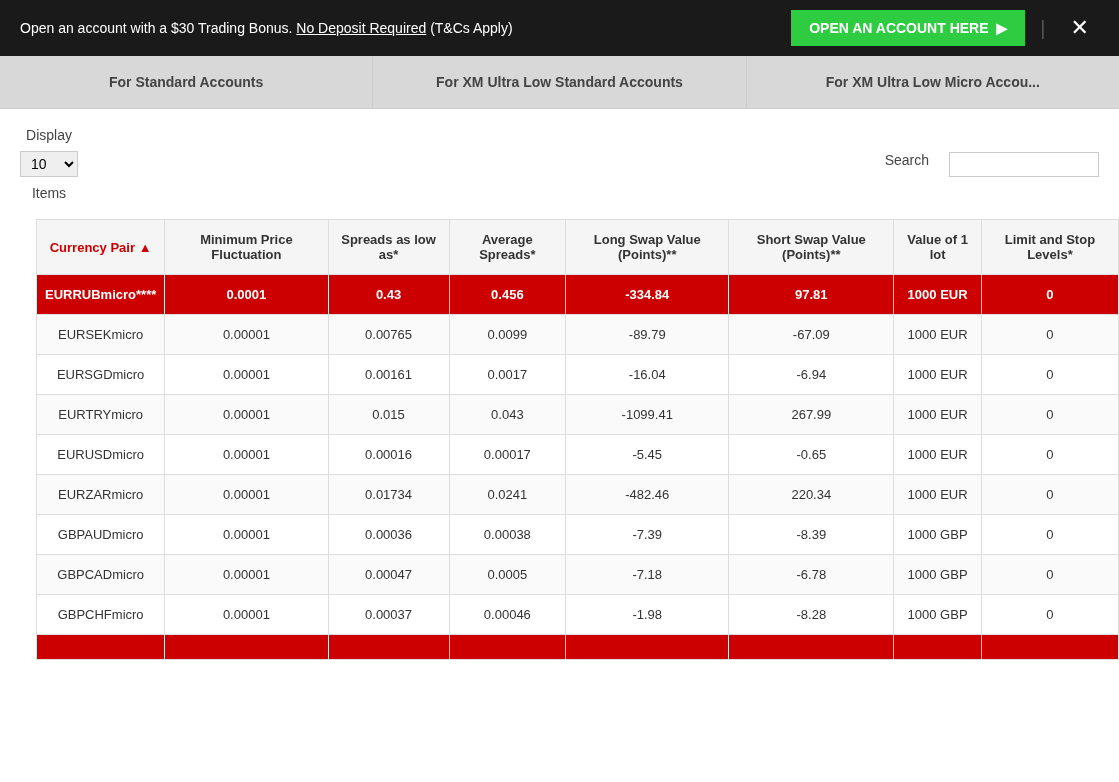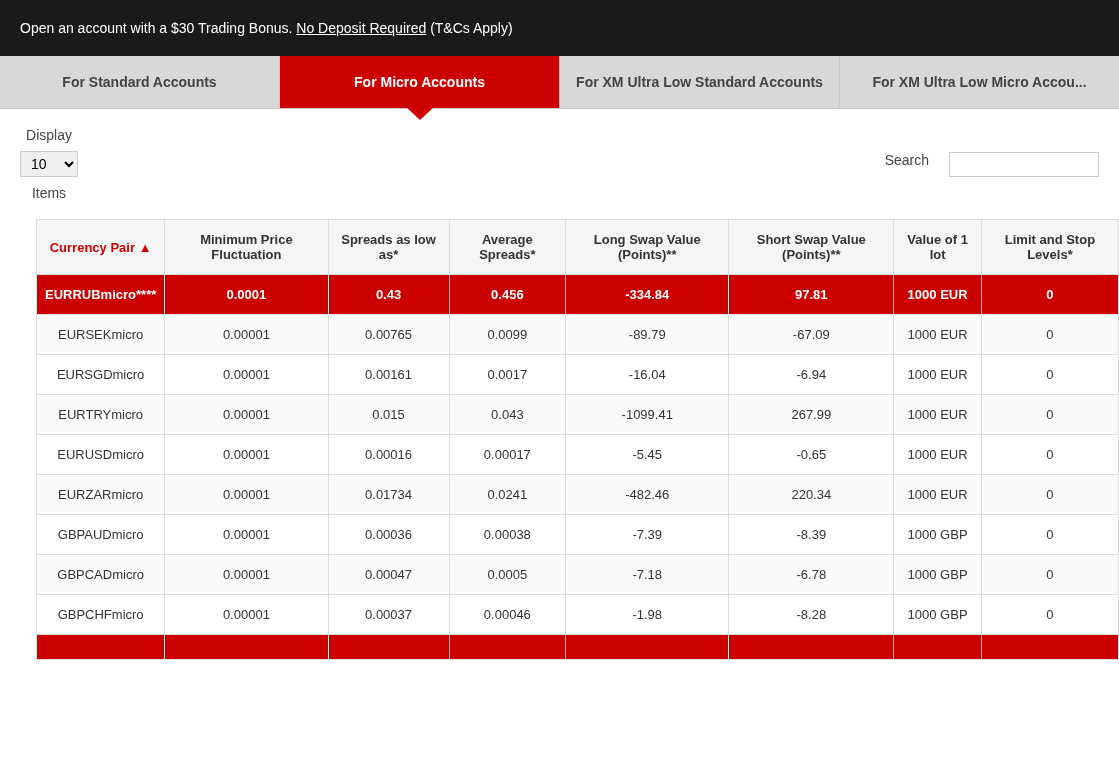--- a/index.html
+++ b/index.html
@@ -134,28 +134,33 @@
   </style>
 </head>
 <body>
 
 <div class="banner">
   <div class="banner-text">
     <span>Open an account with a $30 Trading Bonus.</span>
     <a>No Deposit Required</a>
     <span>(T&amp;Cs Apply)</span>
   </div>
+  <div class="banner-right">
+    <button class="open-account-btn">
+      <span>OPEN AN ACCOUNT HERE</span>
+      <span>▶</span>
+    </button>
+    <span class="divider-vertical">|</span>
+    <button class="close-btn">✕</button>
+  </div>
 </div>
 
 <div class="tabs">
   <div class="tab">
     <span>For Standard Accounts</span>
-  </div>
-  <div class="tab active">
-    <span>For Micro Accounts</span>
   </div>
   <div class="tab">
     <span>For XM Ultra Low Standard Accounts</span>
   </div>
   <div class="tab">
     <span>For XM Ultra Low Micro Accou...</span>
   </div>
 </div>
 
 <div class="controls">

